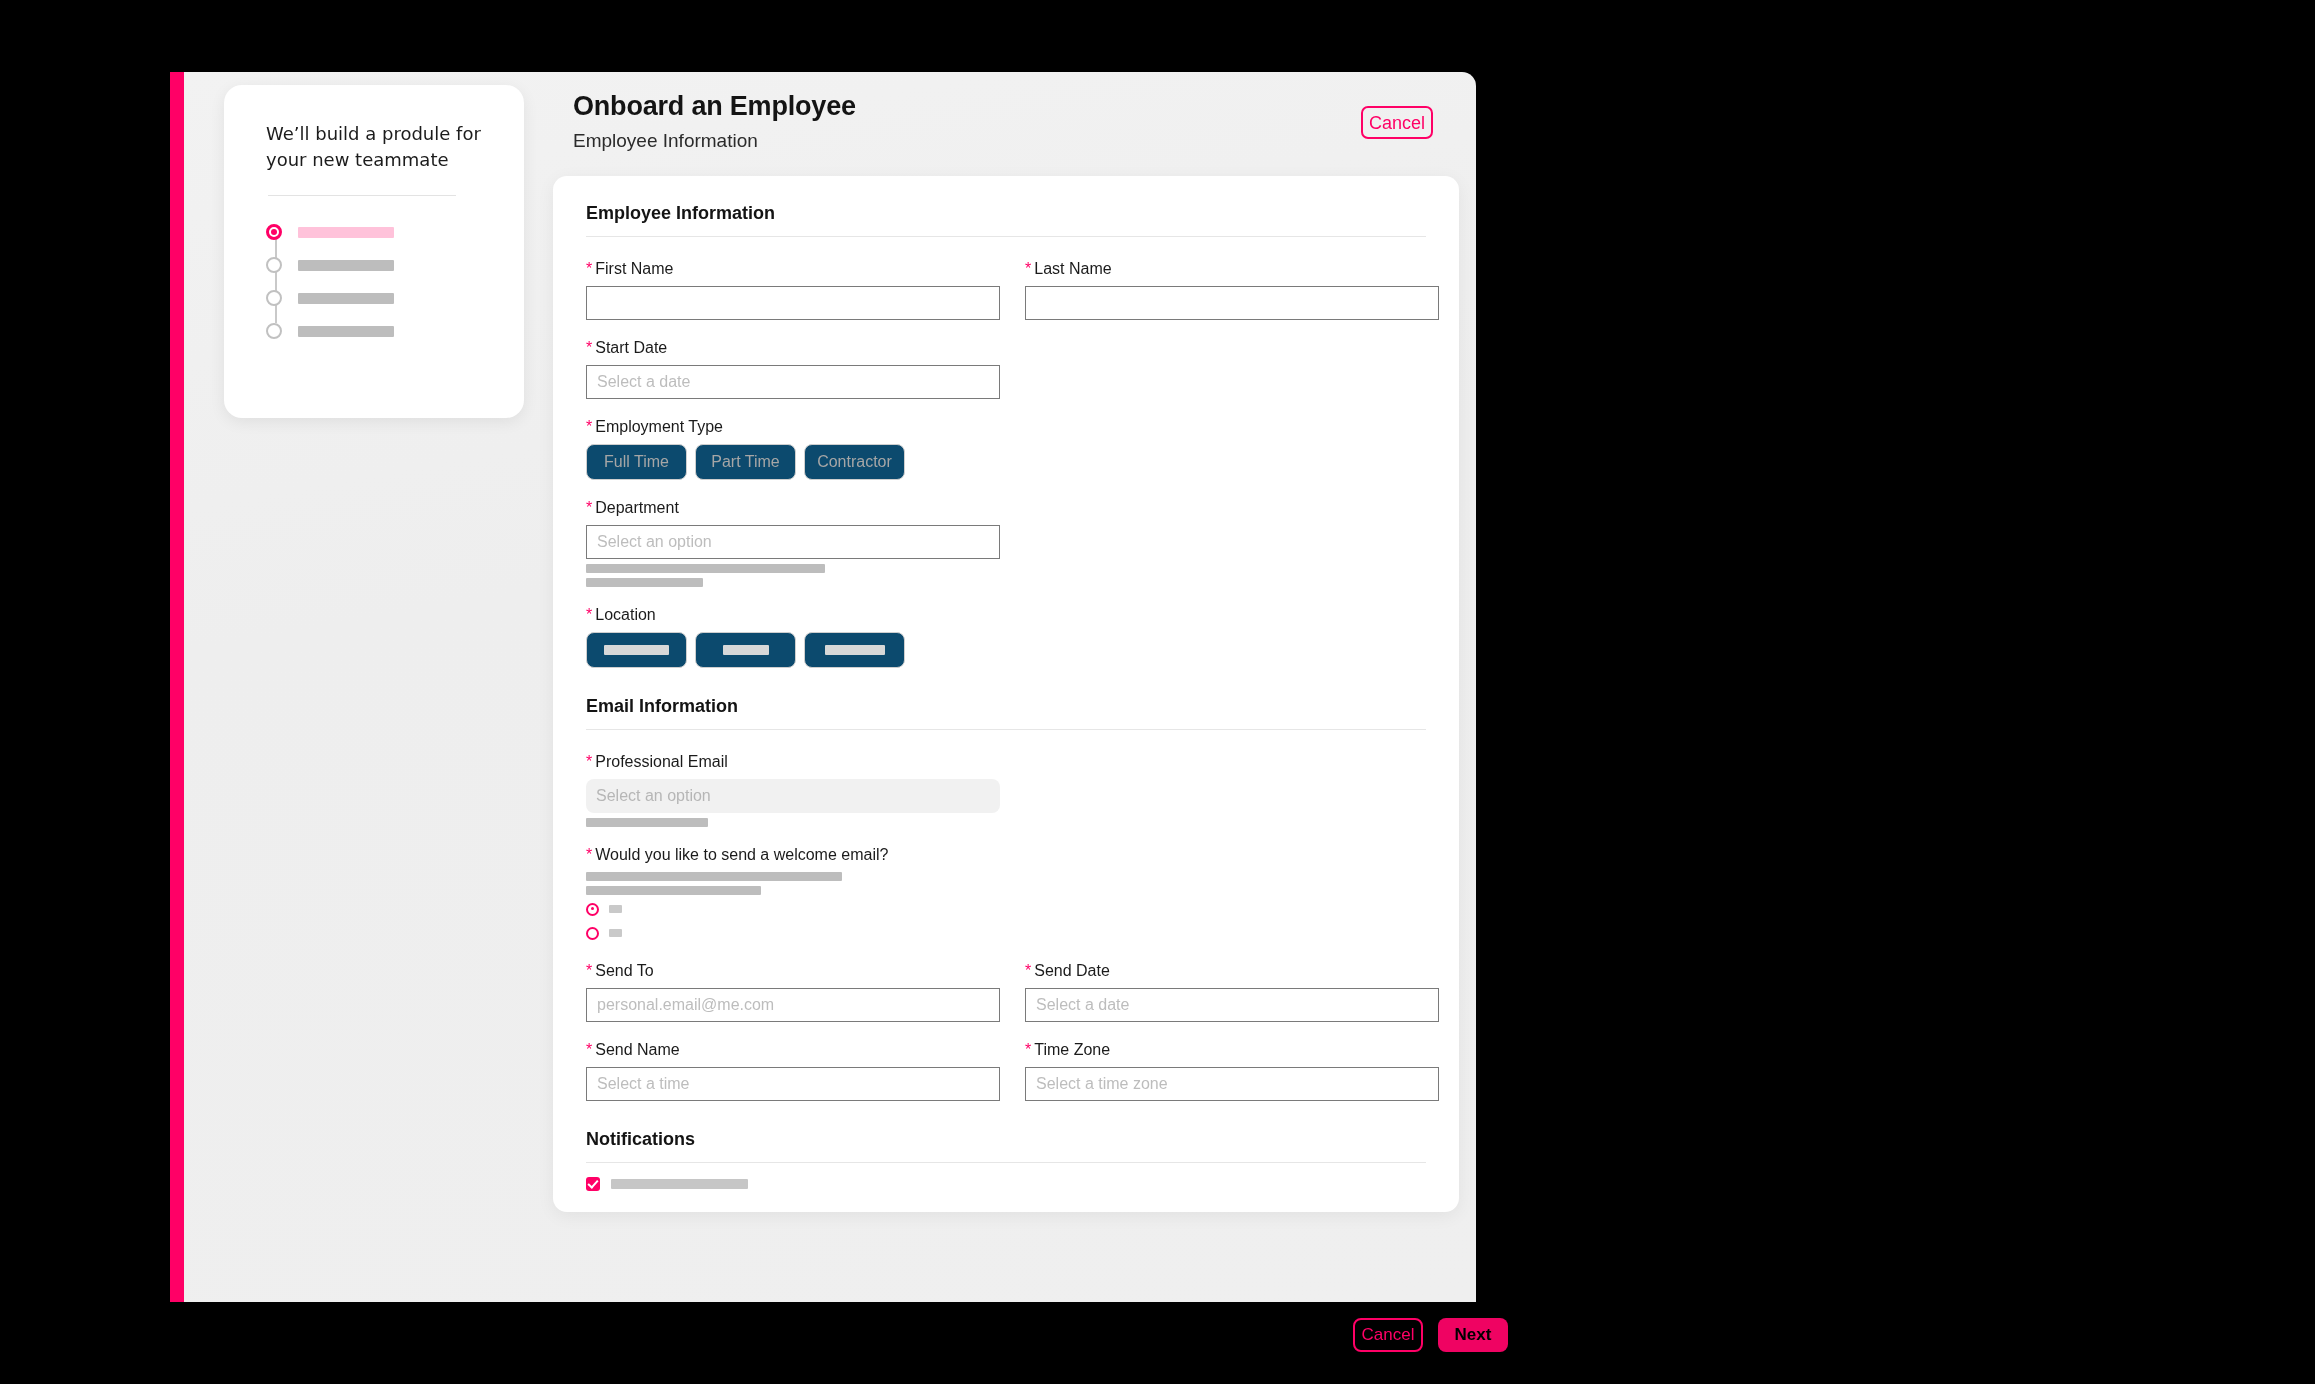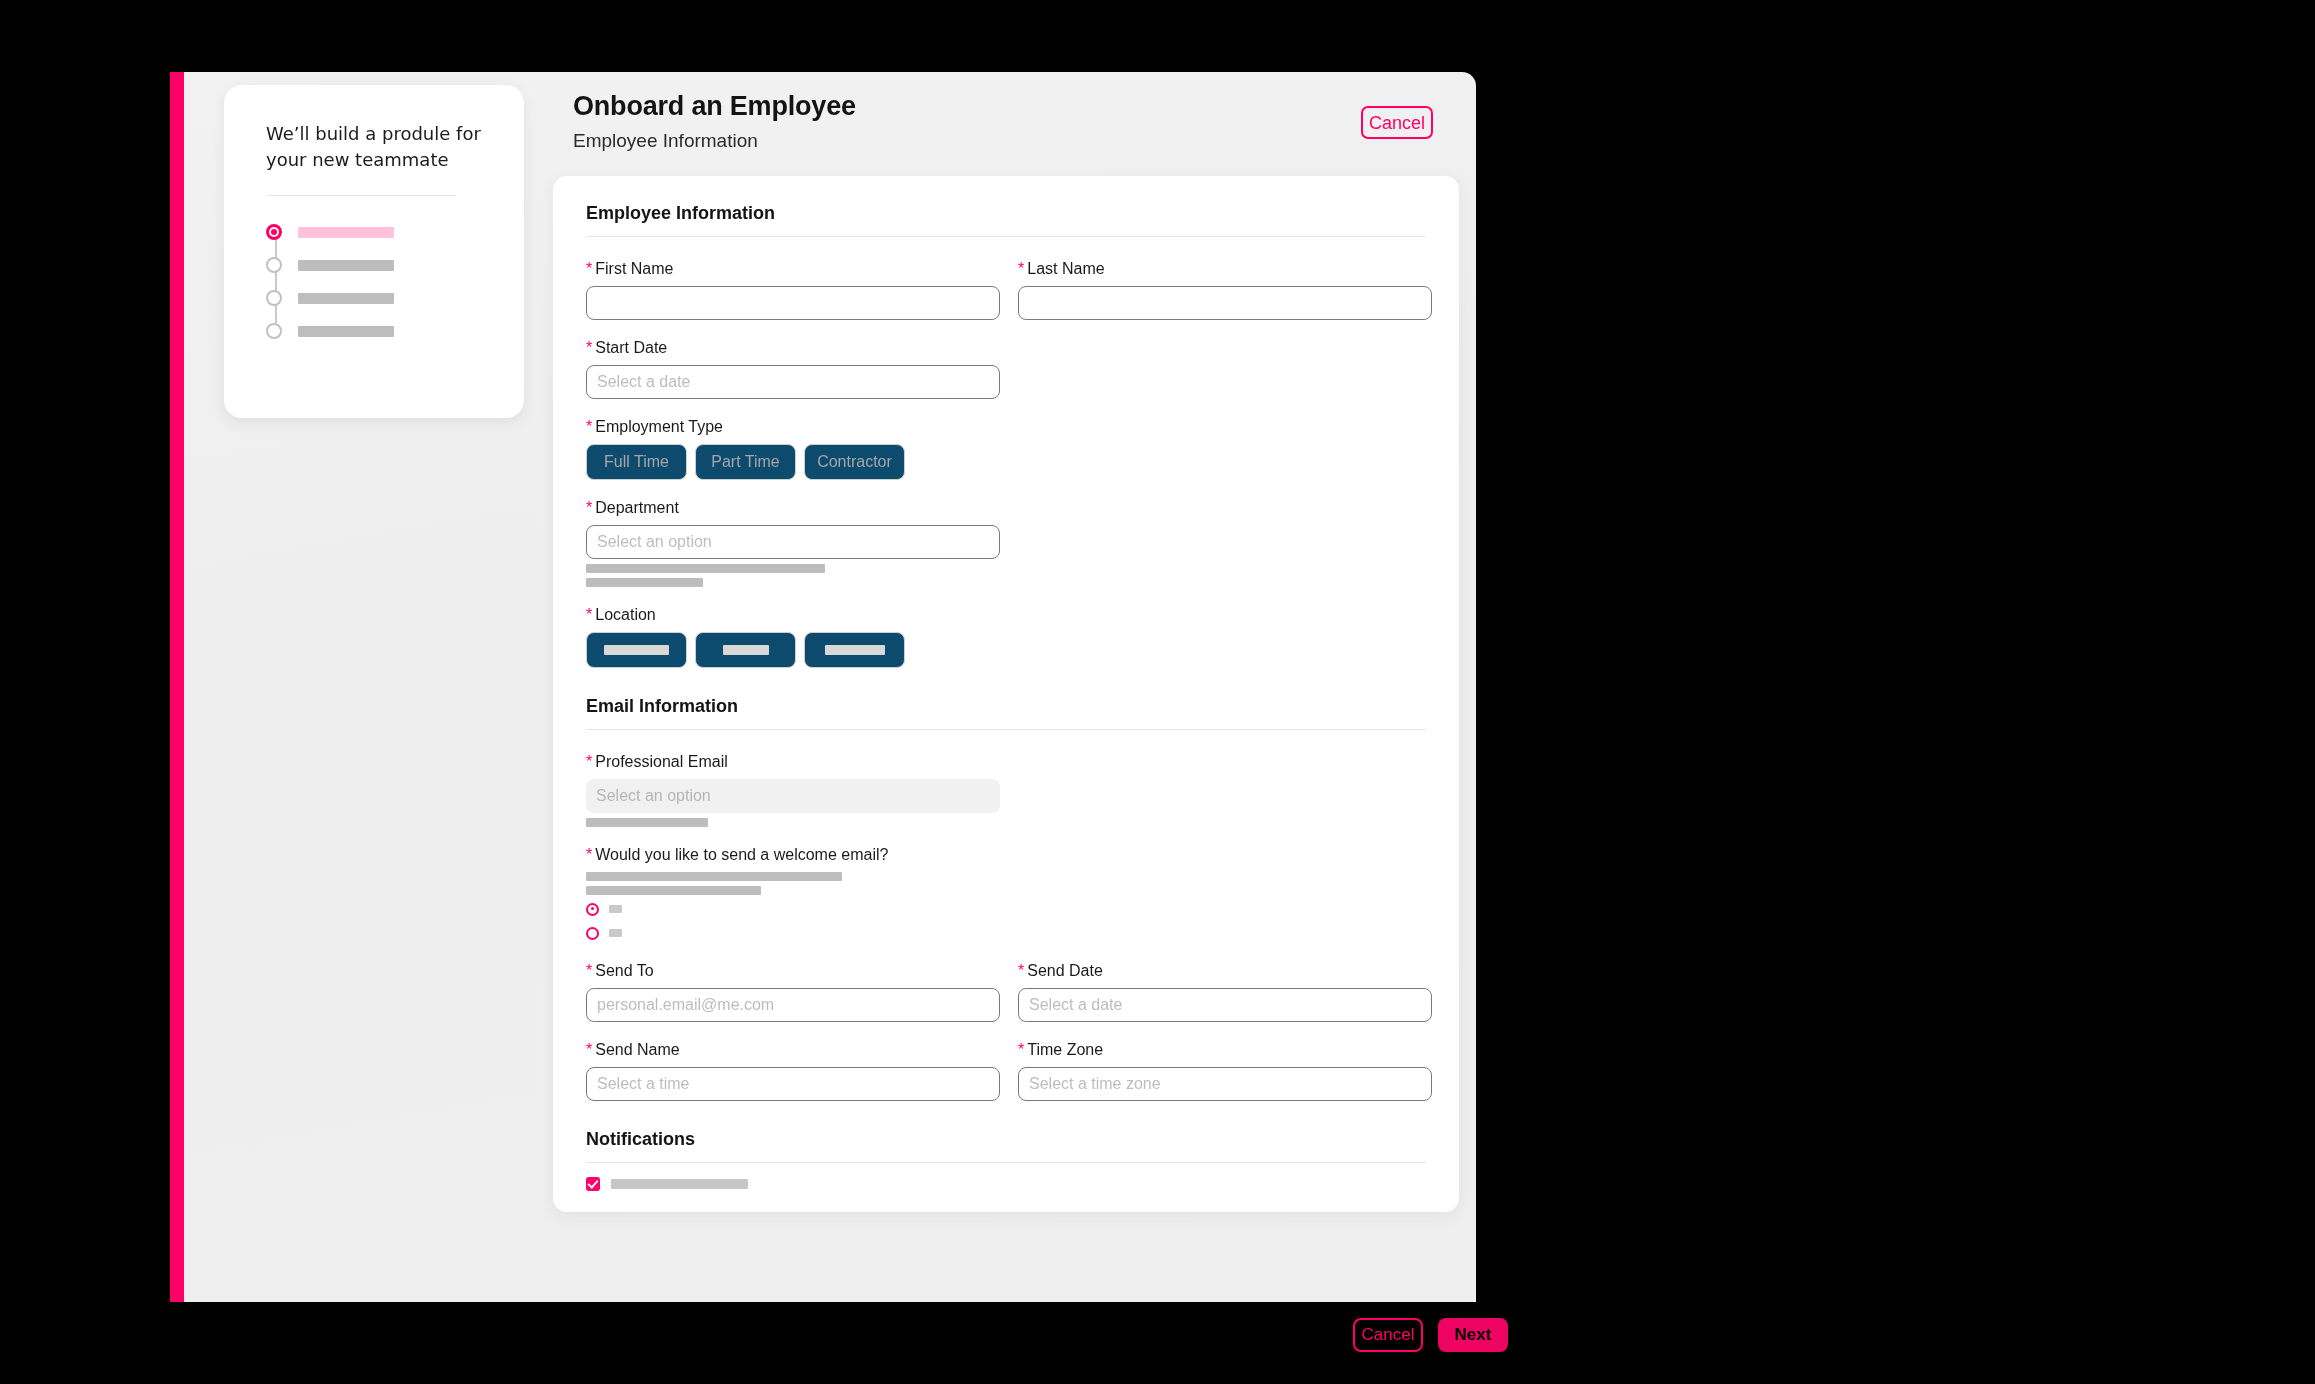--- a/index.html
+++ b/index.html
@@ -199,29 +199,29 @@
     white-space: nowrap;
   }
   .req-star {
     color: #ff0066;
     font-size: 16px;
     margin-right: 3px;
   }
 
   .row2 {
     display: flex;
-    gap: 18px;
+    gap: 25px;
   }
   .col { width: 414px; }
 
   .text-input {
     width: 414px;
     height: 34px;
     border: 1.5px solid #7a7a7a;
-    border-radius: 8px;
+    border-radius: 0;
     background: #ffffff;
     font-size: 16px;
     font-family: "Liberation Sans", sans-serif;
     color: #1b1b1b;
     padding: 0 10px;
     outline: none;
   }
   .text-input::placeholder { color: #bdbdbd; }
 
   .filled-input {

